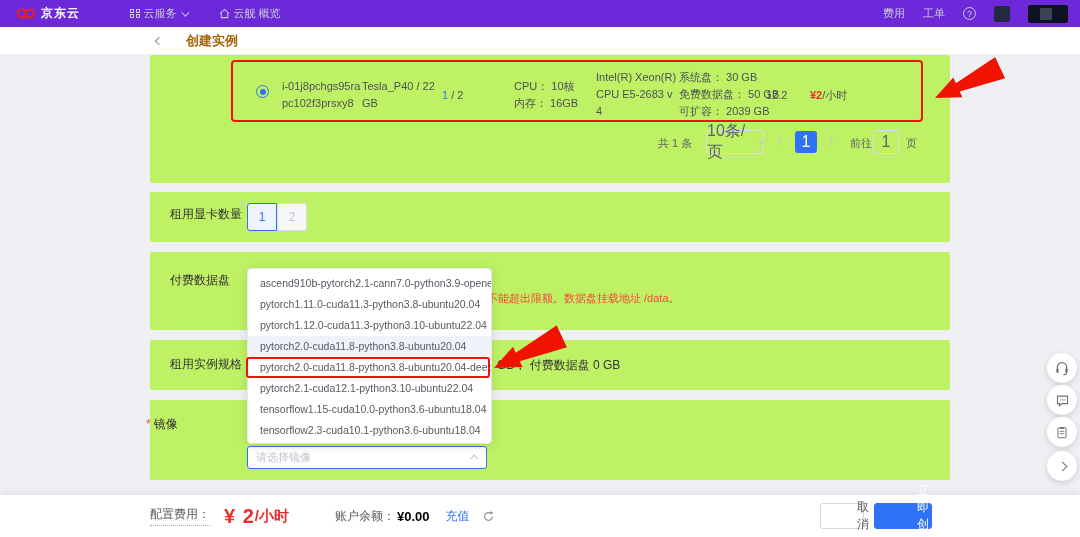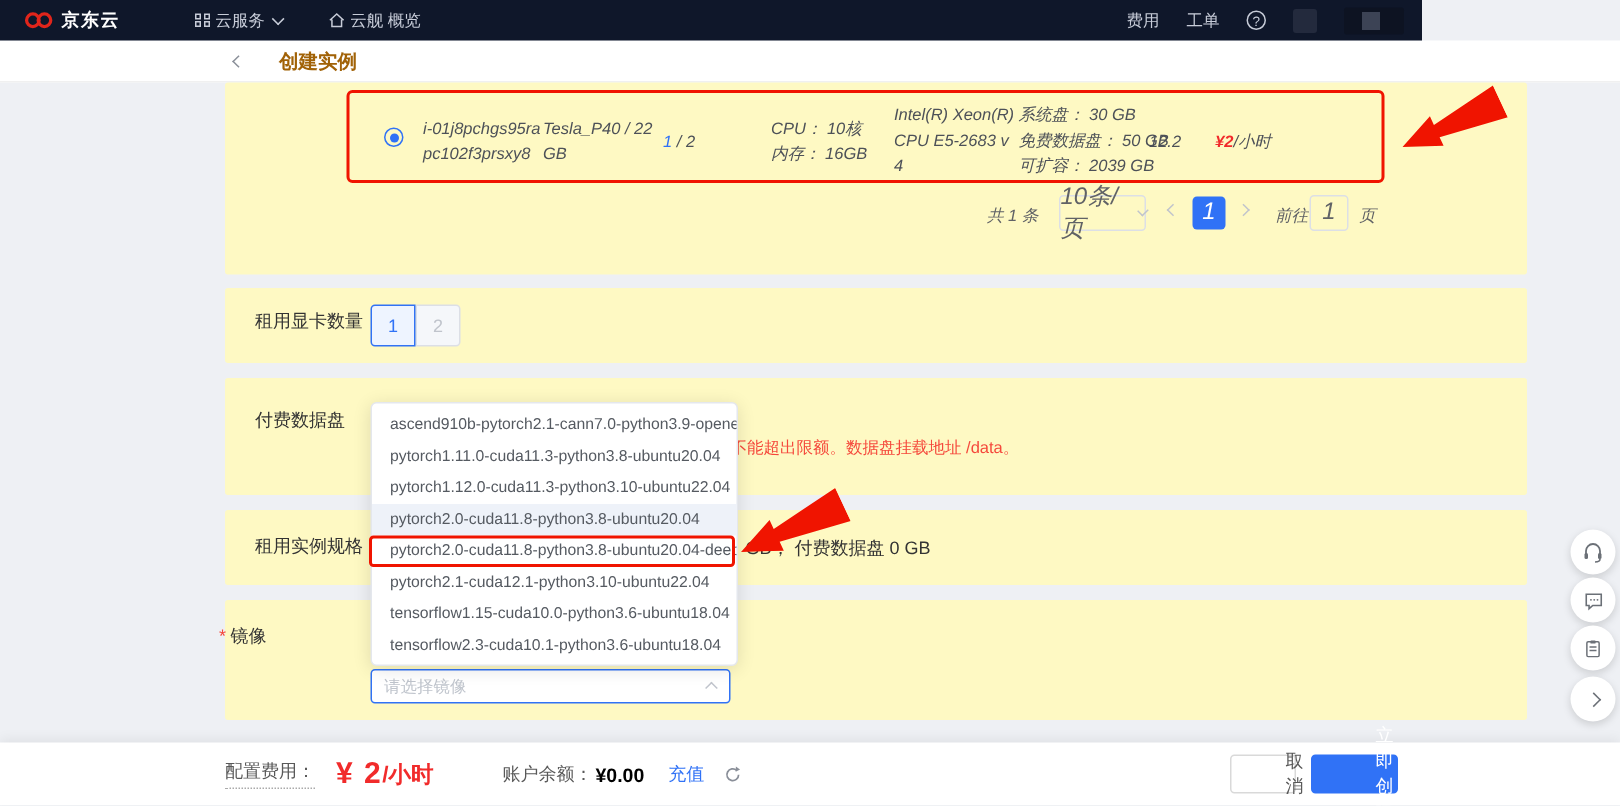--- a/index.html
+++ b/index.html
@@ -1,21 +1,21 @@
 <!DOCTYPE html>
 <html><head>
 <meta charset="utf-8">
 <style>
   * { margin:0; padding:0; box-sizing:border-box; }
   html,body { width:1080px; height:537px; }
   body { font-family:"Liberation Sans","DejaVu Sans",sans-serif; background:#eef0f4; }
   .stage { position:relative; width:1080px; height:537px; overflow:hidden; background:#eef0f4; }
 
   
-  .topnav { position:absolute; left:0; top:0; width:948px; height:27px; background:#0f172a; display:flex; align-items:center; z-index:40;}
+  .topnav { position:absolute; left:0; top:0; width:1080px; height:27px; background:#6d28d9; display:flex; align-items:center; z-index:40;}
   .brand { display:flex; align-items:center; gap:5px; margin-left:16px; }
   .brand-name { color:#fff; font-size:12px; font-weight:bold; letter-spacing:1px;}
   .nav-item { display:flex; align-items:center; gap:4px; color:#c7ccd8; font-size:11px; cursor:pointer;}
   .nav-cloud { margin-left:50px;}
   .nav-yunjian { margin-left:32px;}
   .topnav-right { margin-left:auto; display:flex; align-items:center; gap:18px; margin-right:12px;}
   .topnav-right .nav-item{ margin:0;}
   .help-circle { width:13px; height:13px; border:1px solid #c7ccd8; border-radius:50%; color:#c7ccd8; font-size:9px; display:flex; align-items:center; justify-content:center;}
   .blurbox { border-radius:2px;}
   .grid-icon { display:inline-grid; grid-template-columns:4px 4px; grid-gap:1.5px;}
@@ -25,21 +25,21 @@
   .chev.up { transform:rotate(-135deg) translateY(-1px);}
   .chev.left { transform:rotate(135deg);}
   .chev.right { transform:rotate(-45deg);}
 
   
   .crumbbar { position:absolute; left:0; top:27px; width:1080px; height:28px; background:#fff; display:flex; align-items:center; border-bottom:1px solid #f0f0f0;}
   .crumb-back { margin-left:156px; color:#8a8f99; display:flex; align-items:center; cursor:pointer;}
   .crumb-title { margin-left:24px; font-size:13px; font-weight:bold; color:#a16207;font-family:Liberation Serif, serif;}
 
   
-  .card { position:absolute; left:150px; width:868px; background:#fef9c3; border-radius:2px;font-style:italic;}
+  .card { position:absolute; left:150px; width:800px; background:#bef264; border-radius:2px;}
   .card1 { top:55px; height:128px;}
   .card2 { top:192px; height:50px;}
   .card3 { top:252px; height:78px;}
   .card4 { top:340px; height:50px;}
   .card5 { top:400px; height:80px;}
   .field-label { position:absolute; font-size:12px; color:#333;}
 
   
   .spec-row { position:absolute; left:232px; top:61px; width:690px; height:61px; z-index:2;}
   .cell { position:absolute; font-size:11px; color:#4d5158; line-height:17px;}

